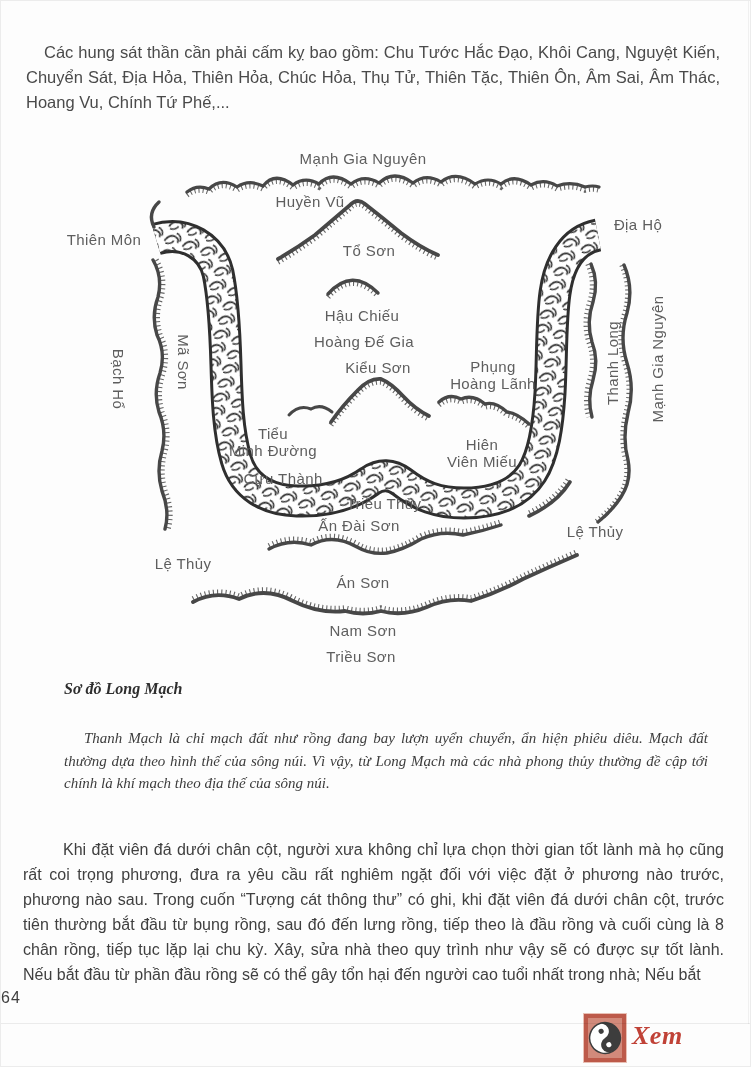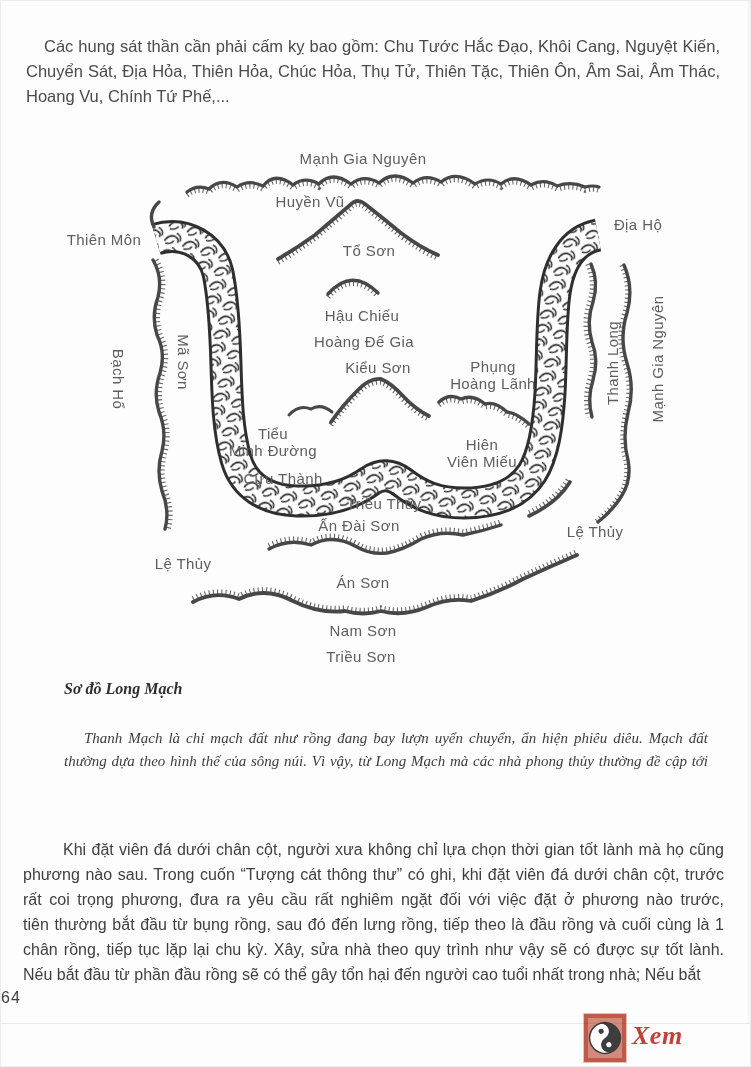--- a/index.html
+++ b/index.html
@@ -9,21 +9,21 @@
     font-family:"Liberation Sans", sans-serif; color:#424242;
   }
   
   .para{position:absolute;}
   .pline{
     text-align:justify; text-align-last:justify;
     white-space:nowrap; overflow:visible;
   }
   .pline.last{text-align-last:left;}
   .top-para{left:25px; top:33px; width:694px; font-size:16.5px; line-height:25px; color:#4a4a4a;}
-  .top-para .pline.first{padding-left:18px;}
+  .top-para .pline.first{padding-left:18px;margin-top:6px;}
   .body-para{left:22px; top:836px; width:701px; font-size:16px; line-height:25px; color:#3f3f3f;}
   .body-para .pline.first{padding-left:40px;}
   .fig-caption{
     position:absolute; left:63px; top:679px;
     font-family:"Liberation Serif", serif; font-style:italic; font-weight:bold;
     font-size:16px; color:#2e2e2e;
   }
   .fig-desc{
     left:63px; top:726px; width:644px;
     font-family:"Liberation Serif", serif; font-style:italic;
@@ -167,27 +167,28 @@
     <div class="lbl" style="left:594px; top:530px;">Lệ Thủy</div>
     <div class="lbl" style="left:362px; top:581px;">Án Sơn</div>
     <div class="lbl" style="left:362px; top:629px;text-align:center;">Nam Sơn</div>
     <div class="lbl" style="left:360px; top:655px;text-align:center;">Triều Sơn</div>
   </div>
 
   <div class="fig-caption">Sơ đồ Long Mạch</div>
   <div class="para fig-desc">
     <div class="pline first">Thanh Mạch là chỉ mạch đất như rồng đang bay lượn uyển chuyển, ẩn hiện phiêu diêu. Mạch đất</div>
     <div class="pline">thường dựa theo hình thế của sông núi. Vì vậy, từ Long Mạch mà các nhà phong thủy thường đề cập tới</div>
+    <div class="pline last">chính là khí mạch theo địa thế của sông núi.</div>
   </div>
 
   <div class="para body-para">
     <div class="pline first">Khi đặt viên đá dưới chân cột, người xưa không chỉ lựa chọn thời gian tốt lành mà họ cũng</div>
+    <div class="pline">rất coi trọng phương, đưa ra yêu cầu rất nghiêm ngặt đối với việc đặt ở phương nào trước,</div>
     <div class="pline">phương nào sau. Trong cuốn “Tượng cát thông thư” có ghi, khi đặt viên đá dưới chân cột, trước</div>
-    <div class="pline">rất coi trọng phương, đưa ra yêu cầu rất nghiêm ngặt đối với việc đặt ở phương nào trước,</div>
-    <div class="pline">tiên thường bắt đầu từ bụng rồng, sau đó đến lưng rồng, tiếp theo là đầu rồng và cuối cùng là 1</div>
+    <div class="pline">tiên thường bắt đầu từ bụng rồng, sau đó đến lưng rồng, tiếp theo là đầu rồng và cuối cùng là 8</div>
     <div class="pline">chân rồng, tiếp tục lặp lại chu kỳ. Xây, sửa nhà theo quy trình như vậy sẽ có được sự tốt lành.</div>
     <div class="pline last">Nếu bắt đầu từ phần đầu rồng sẽ có thể gây tổn hại đến người cao tuổi nhất trong nhà; Nếu bắt</div>
   </div>
 
   <div class="page-number">64</div>
 
   <div class="watermark">
     <div class="wm-badge">
       <svg width="34" height="34" viewBox="0 0 32 32" aria-hidden="true">
         <g transform="rotate(-30 16 16)">

